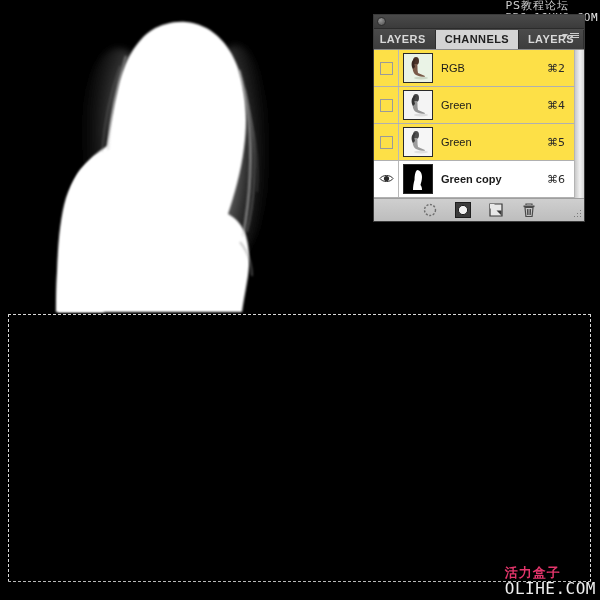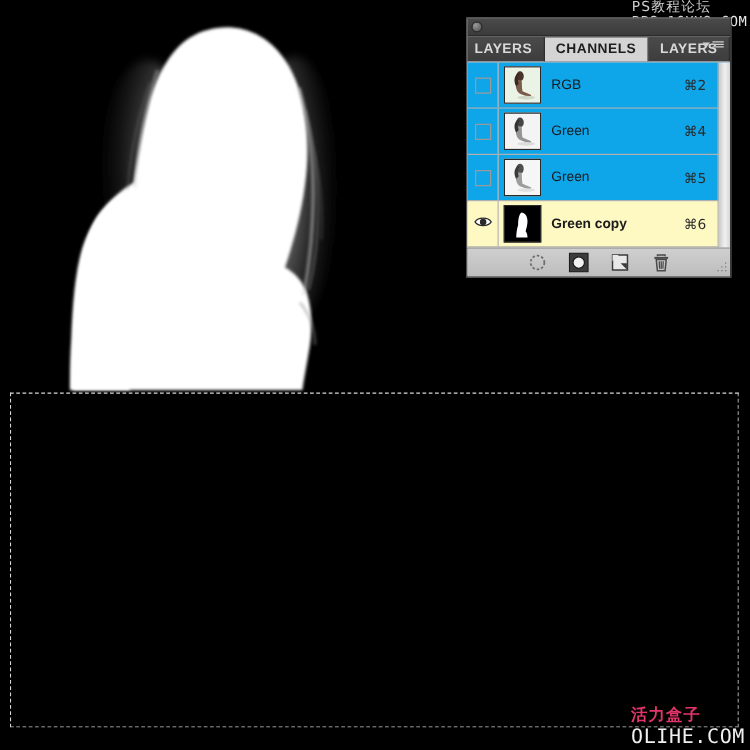--- a/index.html
+++ b/index.html
@@ -183,25 +183,25 @@
   
   #channel-list {
     background: #d4d4d4;
     position: relative;
   }
   .channel-row {
     display: flex;
     align-items: center;
     height: 36px;
     border-bottom: 1px solid #b0b0b0;
-    background: #0ea5e9;
+    background: #fde047;
     position: relative;
   }
   .channel-row.selected {
-    background: #fef9c3;
+    background: #ffffff;
   }
   .eye-cell {
     width: 24px;
     min-width: 24px;
     height: 100%;
     display: flex;
     align-items: center;
     justify-content: center;
     border-right: 1px solid #b8b8b8;
   }

